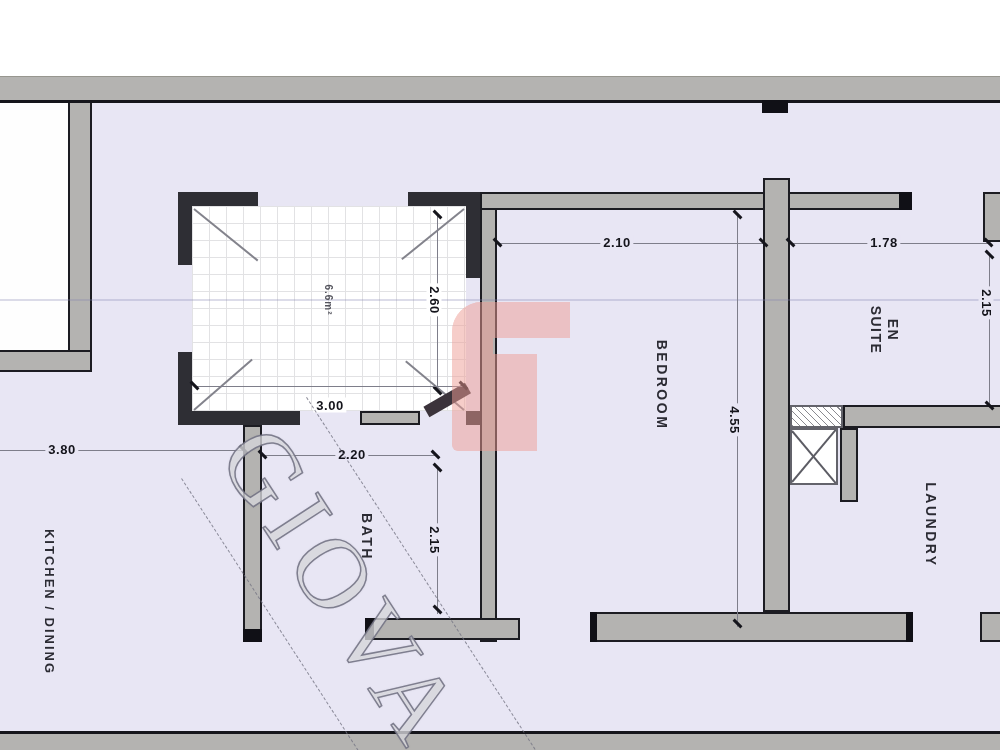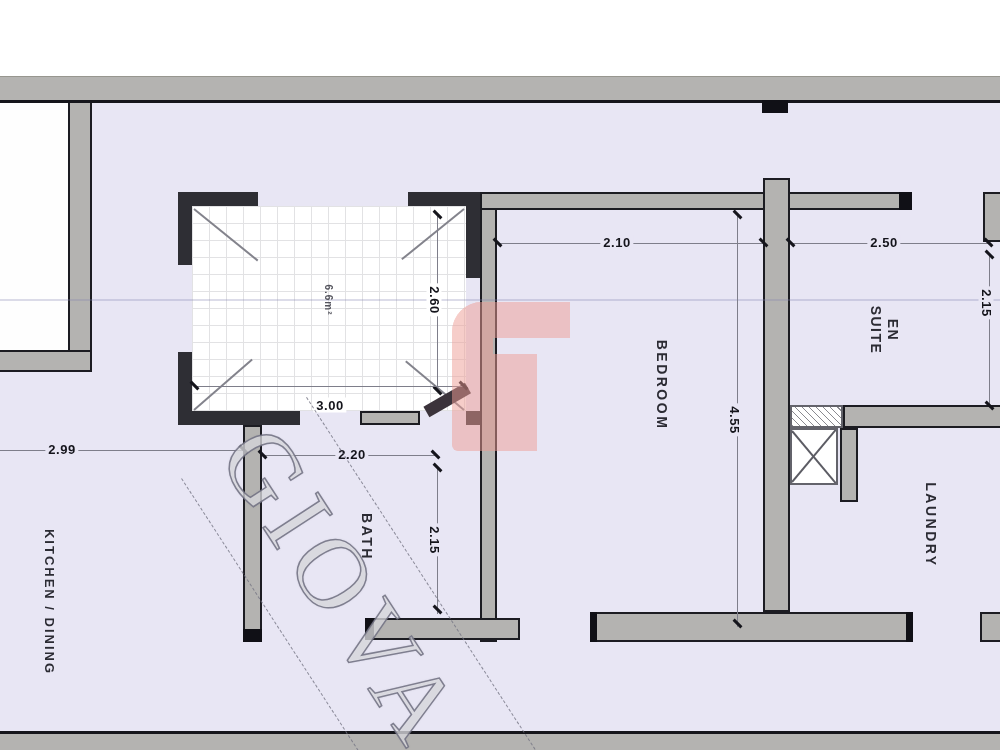--- a/index.html
+++ b/index.html
@@ -109,40 +109,40 @@
   <div class="crease"></div>
 
   <div class="dl" style="left:497px;top:243px;width:266px;height:1px;"></div>
   <div class="tk" style="left:492px;top:241px;"></div>
     <div class="tk" style="left:758px;top:241px;"></div>
   <div class="dt" style="left:617px;top:242px;">2.10</div>
 
   <div class="dl" style="left:790px;top:243px;width:200px;height:1px;"></div>
   <div class="tk" style="left:785px;top:241px;"></div>
     <div class="tk" style="left:983px;top:241px;"></div>
-  <div class="dt" style="left:884px;top:242px;">2.50</div>
+  <div class="dt" style="left:884px;top:242px;">1.78</div>
 
   <div class="dl" style="left:989px;top:255px;width:1px;height:153px;"></div>
   <div class="tk" style="left:984px;top:253px;"></div>
     <div class="tk" style="left:984px;top:404px;"></div>
   <div class="dt v" style="left:986px;top:303px;">2.15</div>
 
   <div class="dl" style="left:437px;top:215px;width:1px;height:177px;"></div>
   <div class="tk" style="left:432px;top:213px;"></div>
     <div class="tk" style="left:432px;top:389px;"></div>
   <div class="dt v onwhite" style="left:434px;top:300px;">2.60</div>
 
   <div class="dl" style="left:194px;top:386px;width:270px;height:1px;"></div>
   <div class="tk" style="left:189px;top:384px;"></div>
     <div class="tk" style="left:458px;top:384px;"></div>
   <div class="dt onwhite" style="left:330px;top:385px;margin-top:20px;">3.00</div>
 
   <div class="dl" style="left:0;top:450px;width:243px;height:1px;"></div>
   <div class="tk" style="left:238px;top:448px;"></div>
-  <div class="dt" style="left:62px;top:449px;">2.99</div>
+  <div class="dt" style="left:62px;top:449px;">3.80</div>
 
   <div class="dl" style="left:262px;top:455px;width:175px;height:1px;"></div>
   <div class="tk" style="left:257px;top:453px;"></div>
     <div class="tk" style="left:430px;top:453px;"></div>
   <div class="dt" style="left:352px;top:454px;">2.20</div>
 
   <div class="dl" style="left:437px;top:468px;width:1px;height:146px;"></div>
   <div class="tk" style="left:432px;top:466px;"></div>
     <div class="tk" style="left:432px;top:608px;"></div>
   <div class="dt v" style="left:434px;top:540px;">2.15</div>

